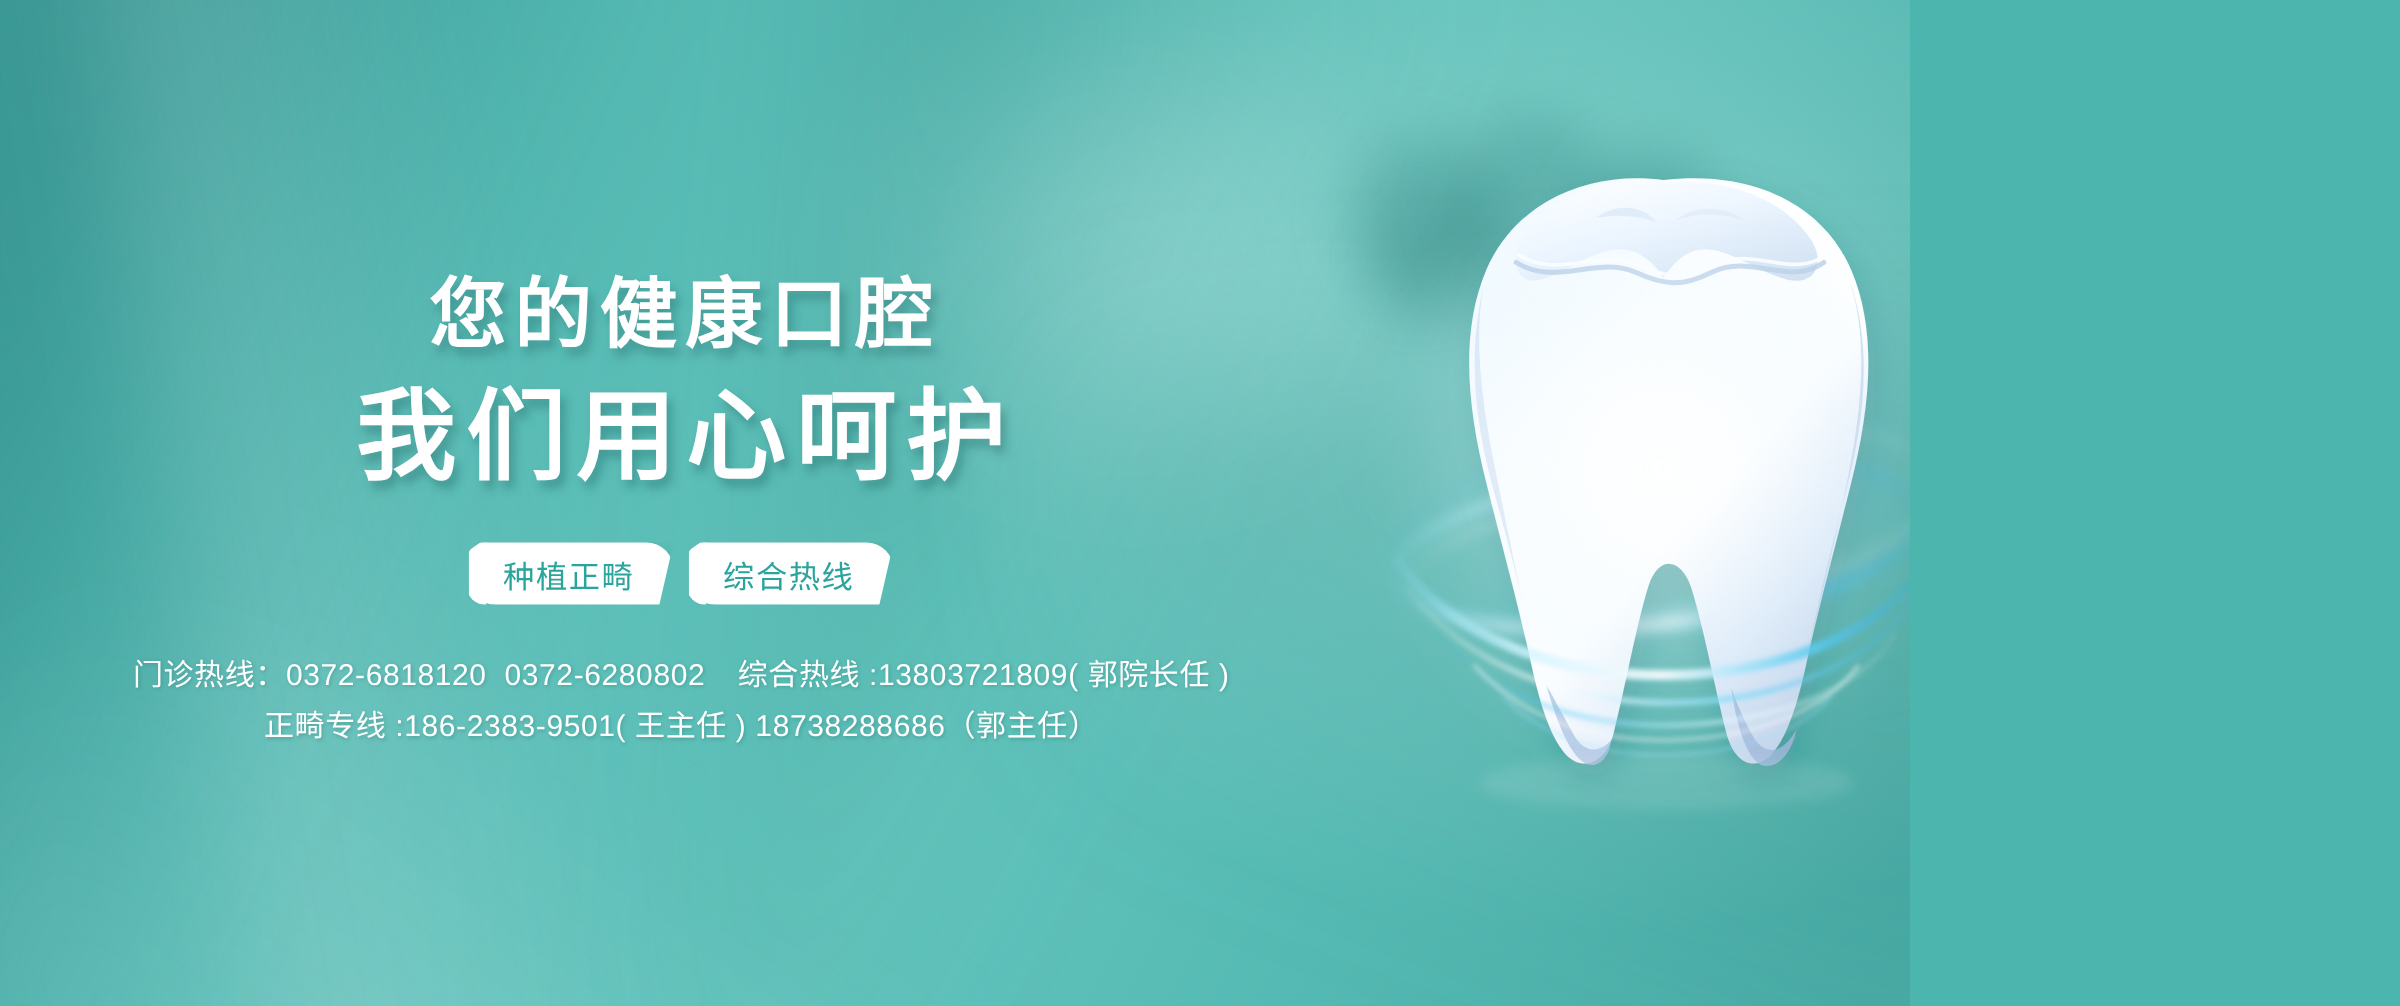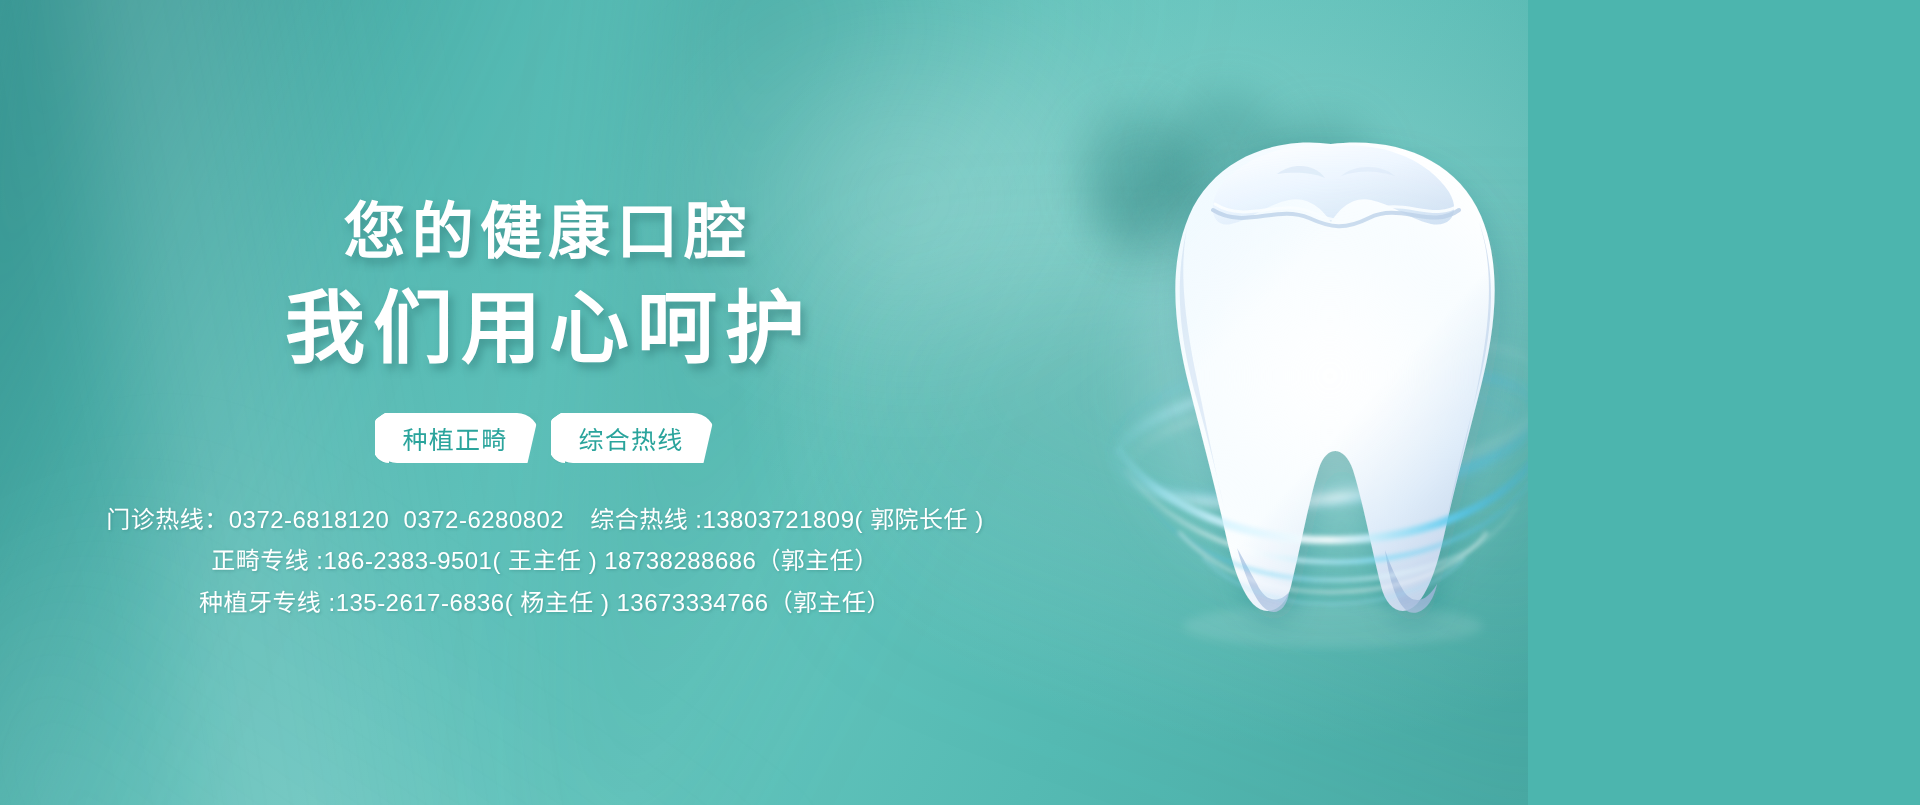--- a/index.html
+++ b/index.html
@@ -194,21 +194,20 @@
     </div>
 
     <div class="contacts">
 
       <div class="contact-line">
         <span>门诊热线：</span><span>0372-6818120</span>&nbsp;&nbsp;<span>0372-6280802</span><span class="contact-gap"></span><span>综合热线 :</span><span>13803721809( 郭院长任 )</span>
       </div>
 
       <div class="contact-line">正畸专线 :186-2383-9501( 王主任 ) 18738288686（郭主任）</div>
 
-      <div class="contact-line">种植牙专线 :135-2617-6836( 杨主任 ) 13673334766（郭主任）</div>
     </div>
   </div>
 
   <div id="tooth-art">
     <div class="glow-behind"></div>
     <svg viewBox="0 0 470 560" xmlns="http://www.w3.org/2000/svg">
       <defs>
         <linearGradient id="toothBody" x1="0.18" y1="0.05" x2="0.86" y2="0.95">
           <stop offset="0%" stop-color="#f4fbff"></stop>
           <stop offset="26%" stop-color="#ffffff"></stop>

